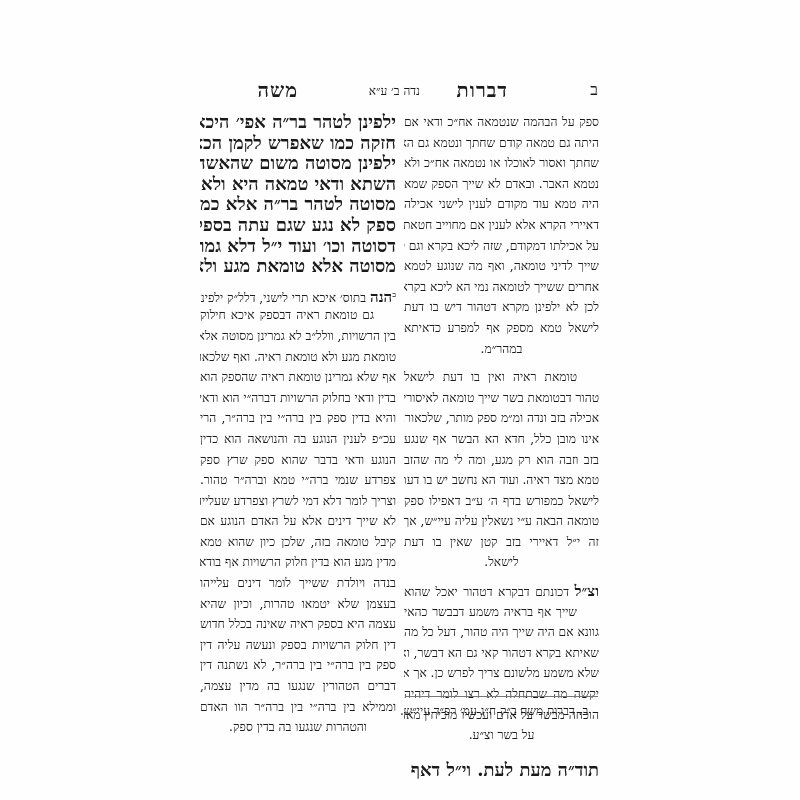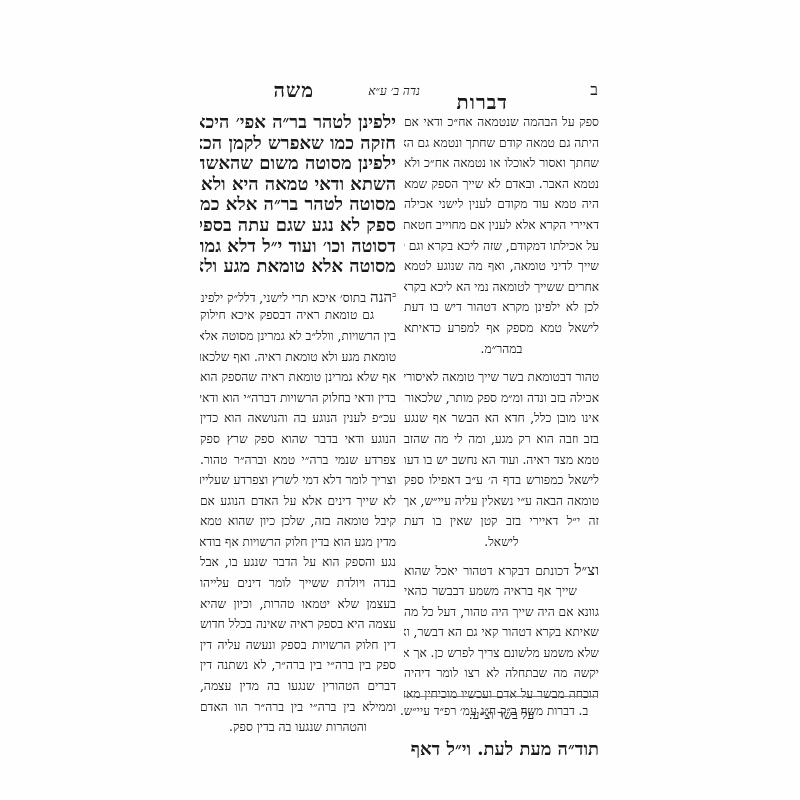--- a/index.html
+++ b/index.html
@@ -1,35 +1,35 @@
 <!DOCTYPE html>
 <html><head>
 <meta charset="utf-8">
 <style>
   html, body { margin: 0; padding: 0; background: #ffffff; }
   body { width: 800px; height: 800px; position: relative; overflow: hidden;
          font-family: "DejaVu Serif", "Liberation Serif", serif; color: #1a1a1a; }
   .page { position: absolute; left: 0; top: 0; width: 800px; height: 800px; background: #fefefe; }
   .running-head { position: absolute; top: 78px; left: 200px; width: 398px; height: 26px; direction: rtl; }
   .rh-page-letter { position: absolute; right: 0; top: 2px; font-size: 16px; }
-  .rh-title-1 { position: absolute; right: 90px; top: 12px; font-size: 20px; font-weight: bold; letter-spacing: 1px; }
-  .rh-ref { position: absolute; right: 178px; top: 6px; font-size: 12px; font-style: italic; }
-  .rh-title-2 { position: absolute; right: 284px; top: 0; font-size: 20px; font-weight: bold; letter-spacing: 1px; }
+  .rh-title-1 { position: absolute; right: 90px; top: 0; font-size: 20px; font-weight: bold; letter-spacing: 1px; }
+  .rh-ref { position: absolute; right: 178px; top: 6px; font-size: 12px; }
+  .rh-title-2 { position: absolute; right: 300px; top: 0; font-size: 20px; font-weight: bold; letter-spacing: 1px; }
 
   .col { position: absolute; top: 112px; direction: rtl; text-align: justify; text-align-last: right;
          font-size: 12.2px; line-height: 20.6px; }
   .col-right { left: 404px; width: 195px; }
   .col-left { left: 200px; width: 196px; }
   .line { display: block; white-space: nowrap; overflow: hidden; text-align: justify; text-align-last: justify; height: 20.6px; }
   .line.last { text-align-last: right; }
   .line.center { text-align-last: center; text-align: center; }
   .line.indent { padding-right: 22px; }
   .bold-block .line { font-weight: bold; font-size: 18px; }
   .para-gap { height: 8px; }
-  .lead { font-weight: normal; font-size: 15px; }
+  .lead { font-weight: bold; font-size: 15px; }
   .fn-mark { font-size: 8px; vertical-align: super; }
 
   .footnote-rule { position: absolute; left: 405px; top: 696px; width: 193px; height: 1px; background: #777; }
   .footnote { position: absolute; top: 704px; left: 400px; width: 198px; direction: rtl; font-size: 12px; text-align: left; }
 </style>
 </head>
 <body>
 
 <div class="page">
 
@@ -50,20 +50,21 @@
       <span class="line">דאיירי הקרא אלא לענין אם מחוייב חטאת</span>
       <span class="line">על אכילתו דמקודם, שזה ליכא בקרא וגם לא</span>
       <span class="line">שייך לדיני טומאה, ואף מה שנוגע לטמא</span>
       <span class="line">אחרים ששייך לטומאה נמי הא ליכא בקרא,</span>
       <span class="line">לכן לא ילפינן מקרא דטהור דיש בו דעת</span>
       <span class="line">לישאל טמא מספק אף למפרע כדאיתא</span>
       <span class="line center">במהר״מ.</span>
     </div>
     <div class="para-gap"></div>
     <div>
+      <span class="line indent">טומאת ראיה ואין בו דעת לישאל</span>
       <span class="line">טהור דבטומאת בשר שייך טומאה לאיסורי</span>
       <span class="line">אכילה בזב ונדה ומ״מ ספק מותר, שלכאורה</span>
       <span class="line">אינו מובן כלל, חדא הא הבשר אף שנגע</span>
       <span class="line">בזב וזבה הוא רק מגע, ומה לי מה שהזב</span>
       <span class="line">טמא מצד ראיה. ועוד הא נחשב יש בו דעת</span>
       <span class="line">לישאל כמפורש בדף ה׳ ע״ב דאפילו ספק</span>
       <span class="line">טומאה הבאה ע״י נשאלין עליה עיי״ש, אך</span>
       <span class="line">זה י״ל דאיירי בזב קטן שאין בו דעת</span>
       <span class="line center">לישאל.</span>
     </div>
@@ -97,28 +98,28 @@
       <span class="line">מסוטה אלא טומאת מגע ולא טומאת</span>
     </div>
     <div class="para-gap"></div>
     <div>
       <span class="line"><span class="fn-mark">ב</span><span class="lead">הנה</span> <span>בתוס׳ איכא תרי לישני, דלל״ק ילפינן</span></span>
       <span class="line indent">גם טומאת ראיה דבספק איכא חילוק</span>
       <span class="line">בין הרשויות, וולל״ב לא גמרינן מסוטה אלא</span>
       <span class="line">טומאת מגע ולא טומאת ראיה. ואף שלכאורה</span>
       <span class="line">אף שלא גמרינן טומאת ראיה שהספק הוא</span>
       <span class="line">בדין ודאי בחלוק הרשויות דברה״י הוא ודאי</span>
+      <span class="line">והיא בדין ספק בין ברה״י בין ברה״ר, הרי</span>
       <span class="line">עכ״פ לענין הנוגע בה והנושאה הוא כדין</span>
       <span class="line">הנוגע ודאי בדבר שהוא ספק שרץ ספק</span>
       <span class="line">צפרדע שנמי ברה״י טמא וברה״ר טהור.</span>
       <span class="line">וצריך לומר דלא דמי לשרץ וצפרדע שעלייהו</span>
       <span class="line">לא שייך דינים אלא על האדם הנוגע אם</span>
       <span class="line">קיבל טומאה בזה, שלכן כיון שהוא טמא</span>
       <span class="line">מדין מגע הוא בדין חלוק הרשויות אף בודאי</span>
-      <span class="line">נגע והספק הוא על הדבר שנגע בו, אבל</span>
       <span class="line">בנדה ויולדת ששייך לומר דינים עלייהו</span>
       <span class="line">בעצמן שלא יטמאו טהרות, וכיון שהיא</span>
       <span class="line">עצמה היא בספק ראיה שאינה בכלל חדוש</span>
       <span class="line">דין חלוק הרשויות בספק ונעשה עליה דין</span>
       <span class="line">ספק בין ברה״י בין ברה״ר, לא נשתנה דין</span>
       <span class="line">דברים הטהורין שנגעו בה מדין עצמה,</span>
       <span class="line">וממילא בין ברה״י בין ברה״ר הוו האדם</span>
       <span class="line center">והטהרות שנגעו בה בדין ספק.</span>
     </div>
     <div>

